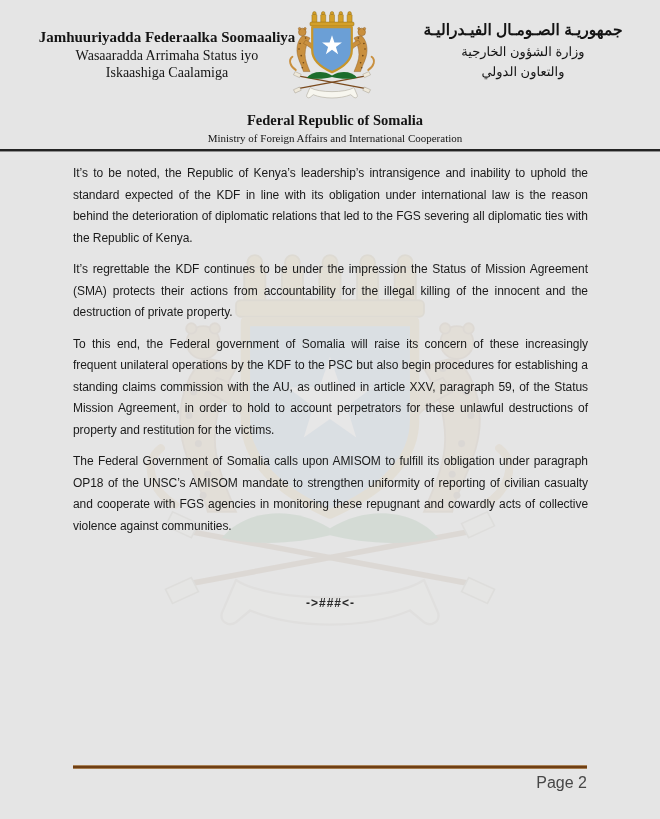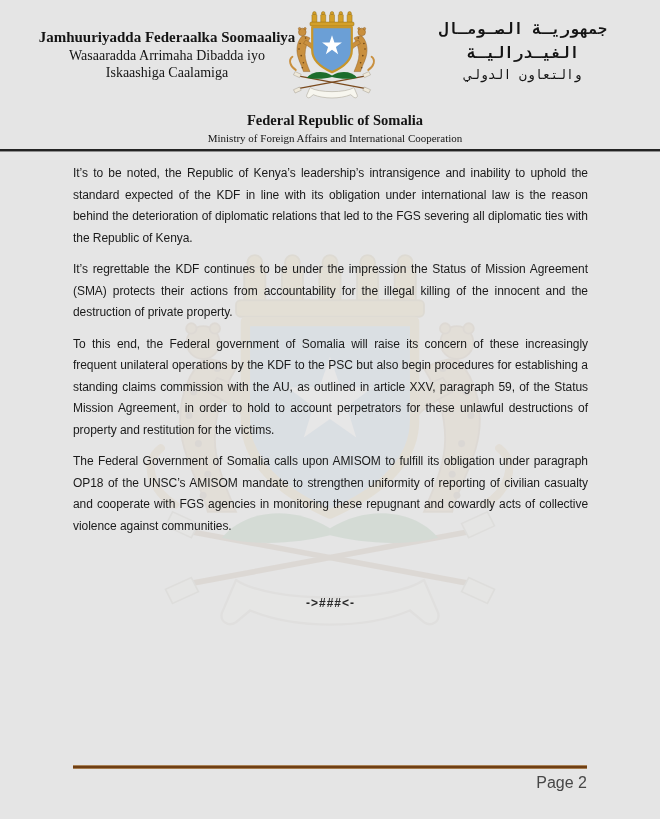--- a/index.html
+++ b/index.html
@@ -15,21 +15,21 @@
   .lh-left{
     position:absolute;left:14px;top:29px;width:306px;
     text-align:center;
     font-family:"Liberation Serif",serif;
     font-size:14px;line-height:17.5px;color:#141414;
   }
   .lh-left .l1{font-weight:bold;font-size:15px;}
   .lh-right{
     position:absolute;right:4px;top:18px;width:266px;
     text-align:center;direction:rtl;
-    font-family:Liberation Mono, monospace;
+    font-family:Liberation Sans, sans-serif;
     color:#141414;
   }
   .lh-right .a1{font-weight:bold;font-size:15.5px;line-height:24px;}
   .lh-right .a2,.lh-right .a3{font-size:13px;line-height:20px;}
   .crest{position:absolute;left:277px;top:6px;width:110px;height:102px;}
   .lh-center{
     position:absolute;left:5px;top:111px;width:660px;text-align:center;
     font-family:"Liberation Serif",serif;color:#141414;
   }
   .lh-center .t{font-weight:bold;font-size:14.5px;line-height:18px;}
@@ -125,30 +125,31 @@
 
   <div class="watermark">
     <svg viewBox="0 0 200 185">
         <use href="#emblem"></use>
       </svg>
   </div>
 
   <header>
     <div class="lh-left">
       <div class="l1">Jamhuuriyadda Federaalka Soomaaliya</div>
-      <div class="l2">Wasaaradda Arrimaha Dibadda iyo</div>
+      <div class="l2">Wasaaradda Arrimaha Status iyo</div>
       <div class="l3">Iskaashiga Caalamiga</div>
     </div>
 
     <svg class="crest" viewBox="0 0 200 185">
         <use href="#emblem"></use>
       </svg>
 
     <div class="lh-right">
       <div class="a1" dir="rtl">جمهوريـة الصـومـال الفيـدراليـة</div>
+      <div class="a2" dir="rtl">وزارة الشؤون الخارجية</div>
       <div class="a3" dir="rtl">والتعاون الدولي</div>
     </div>
 
     <div class="lh-center">
       <div class="t">Federal Republic of Somalia</div>
       <div class="s">Ministry of Foreign Affairs and International Cooperation</div>
     </div>
 
     <div class="rule"></div>
   </header>

